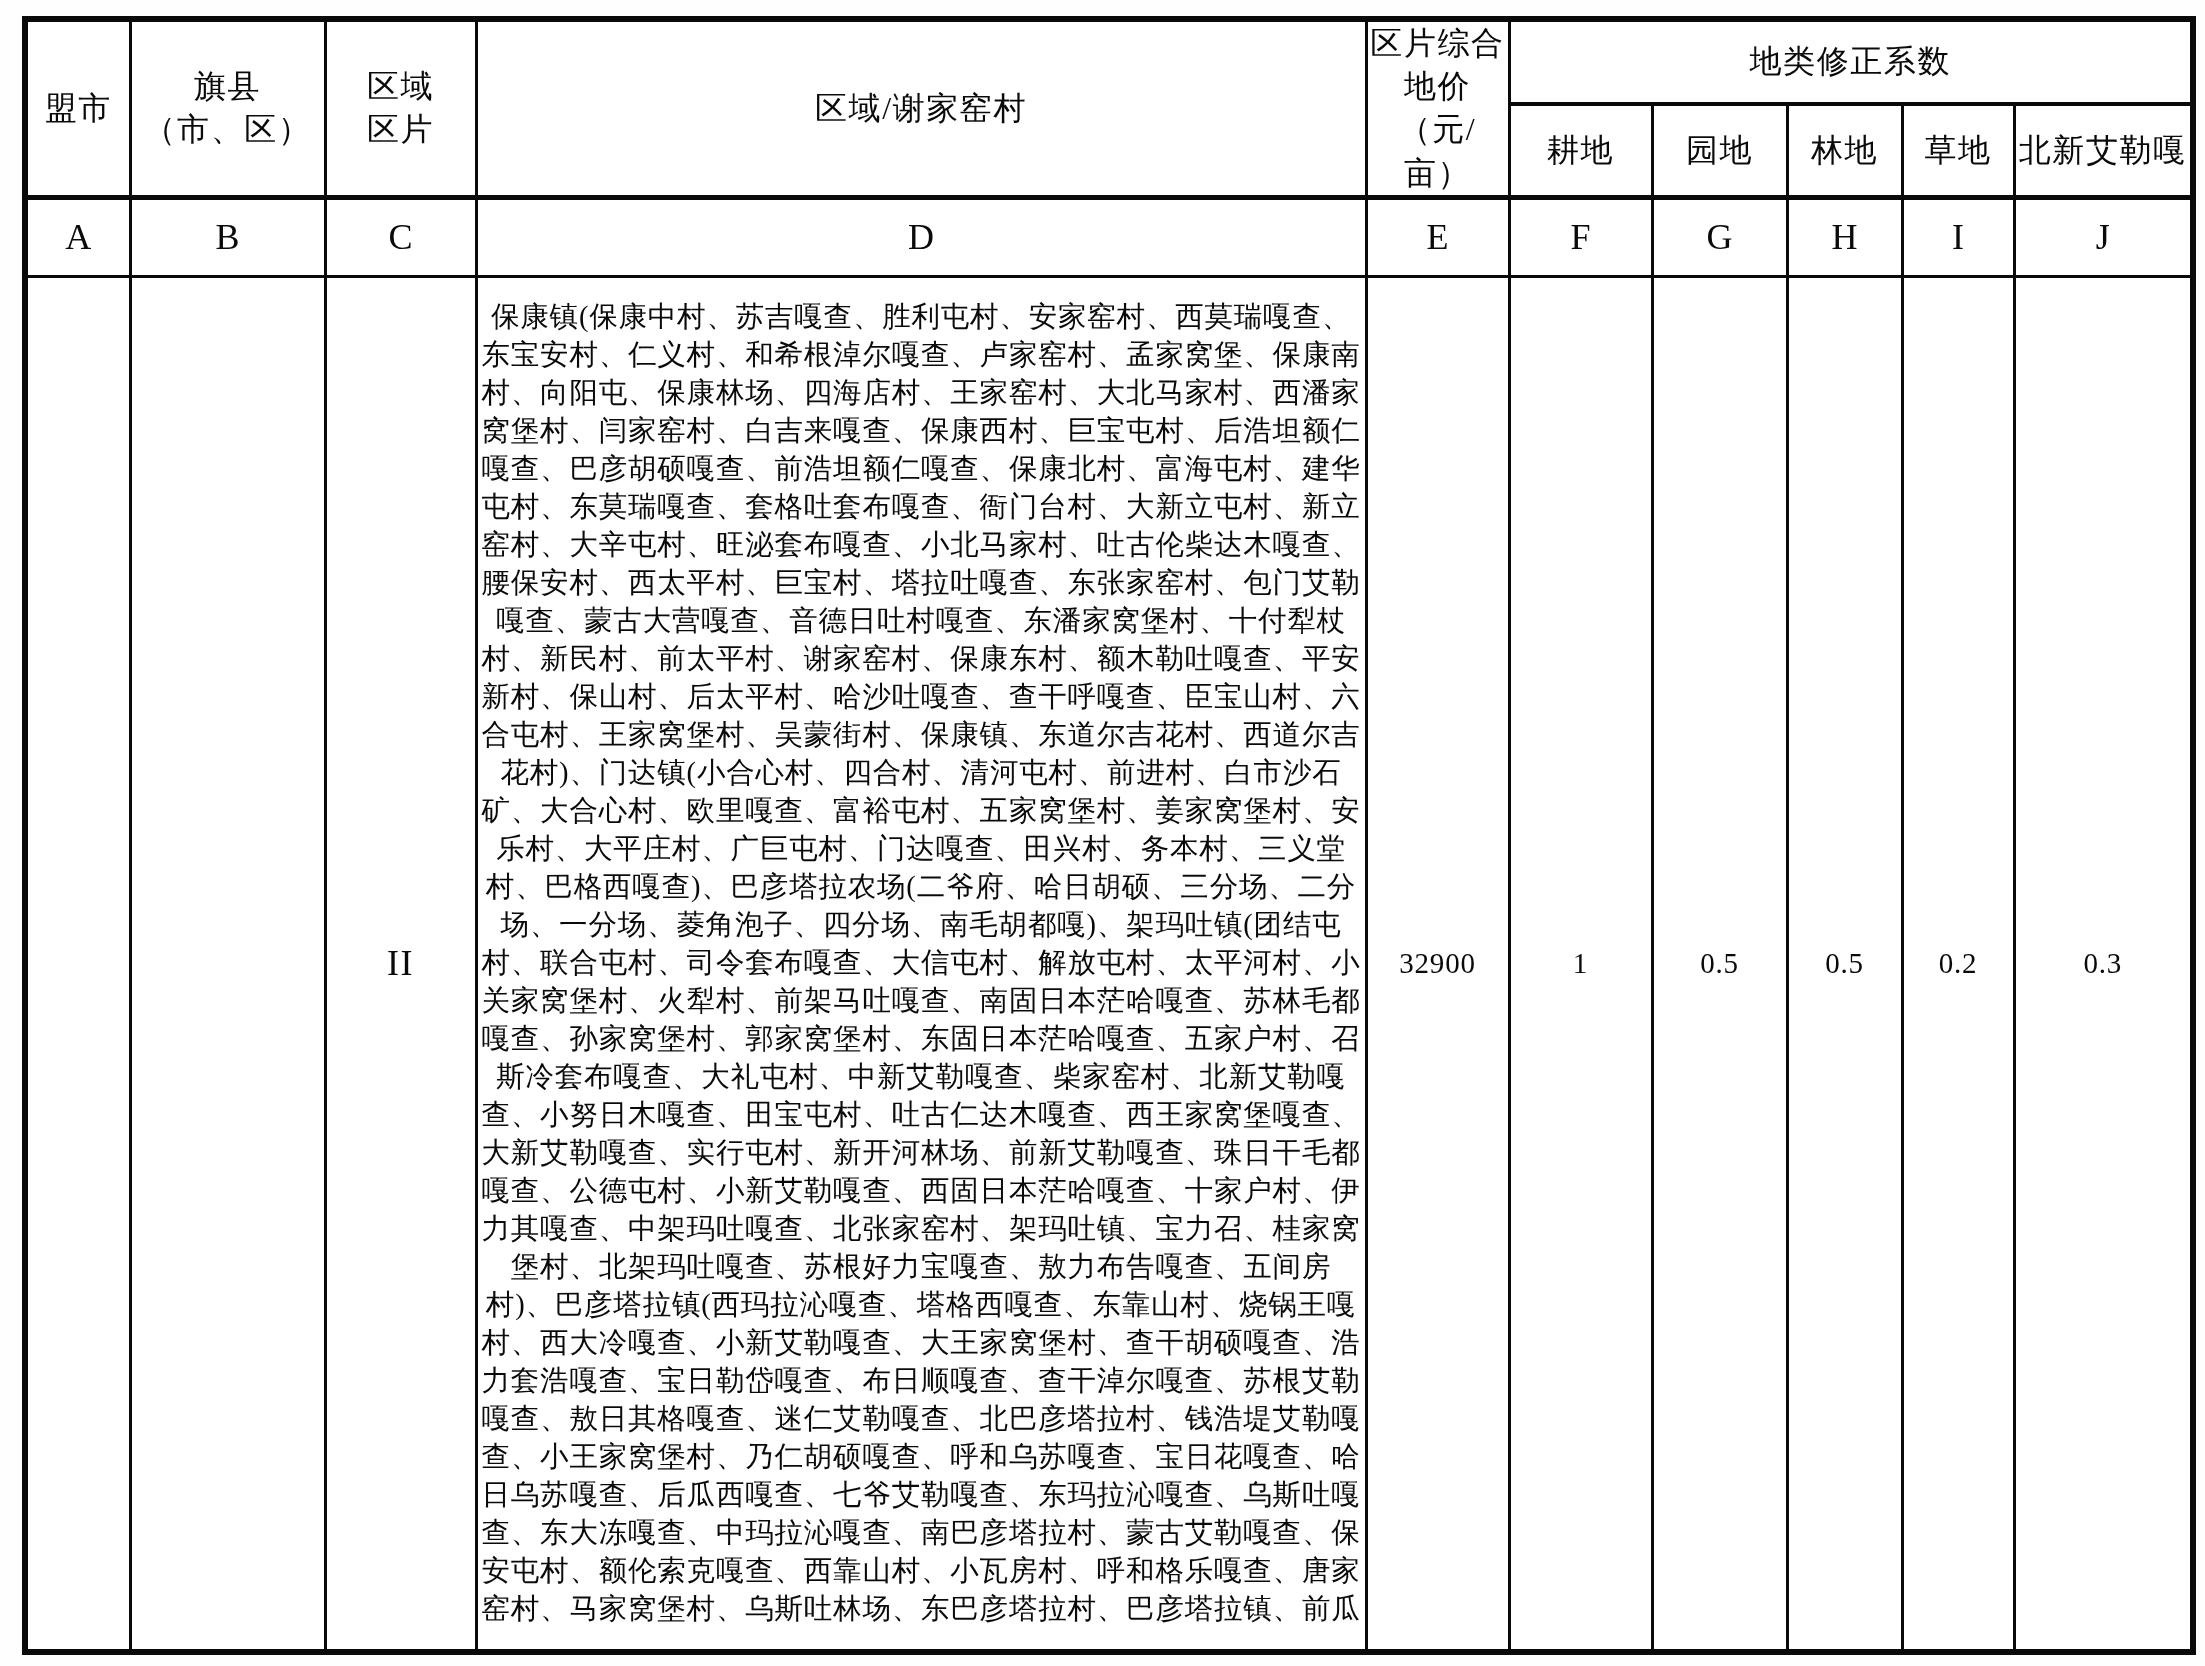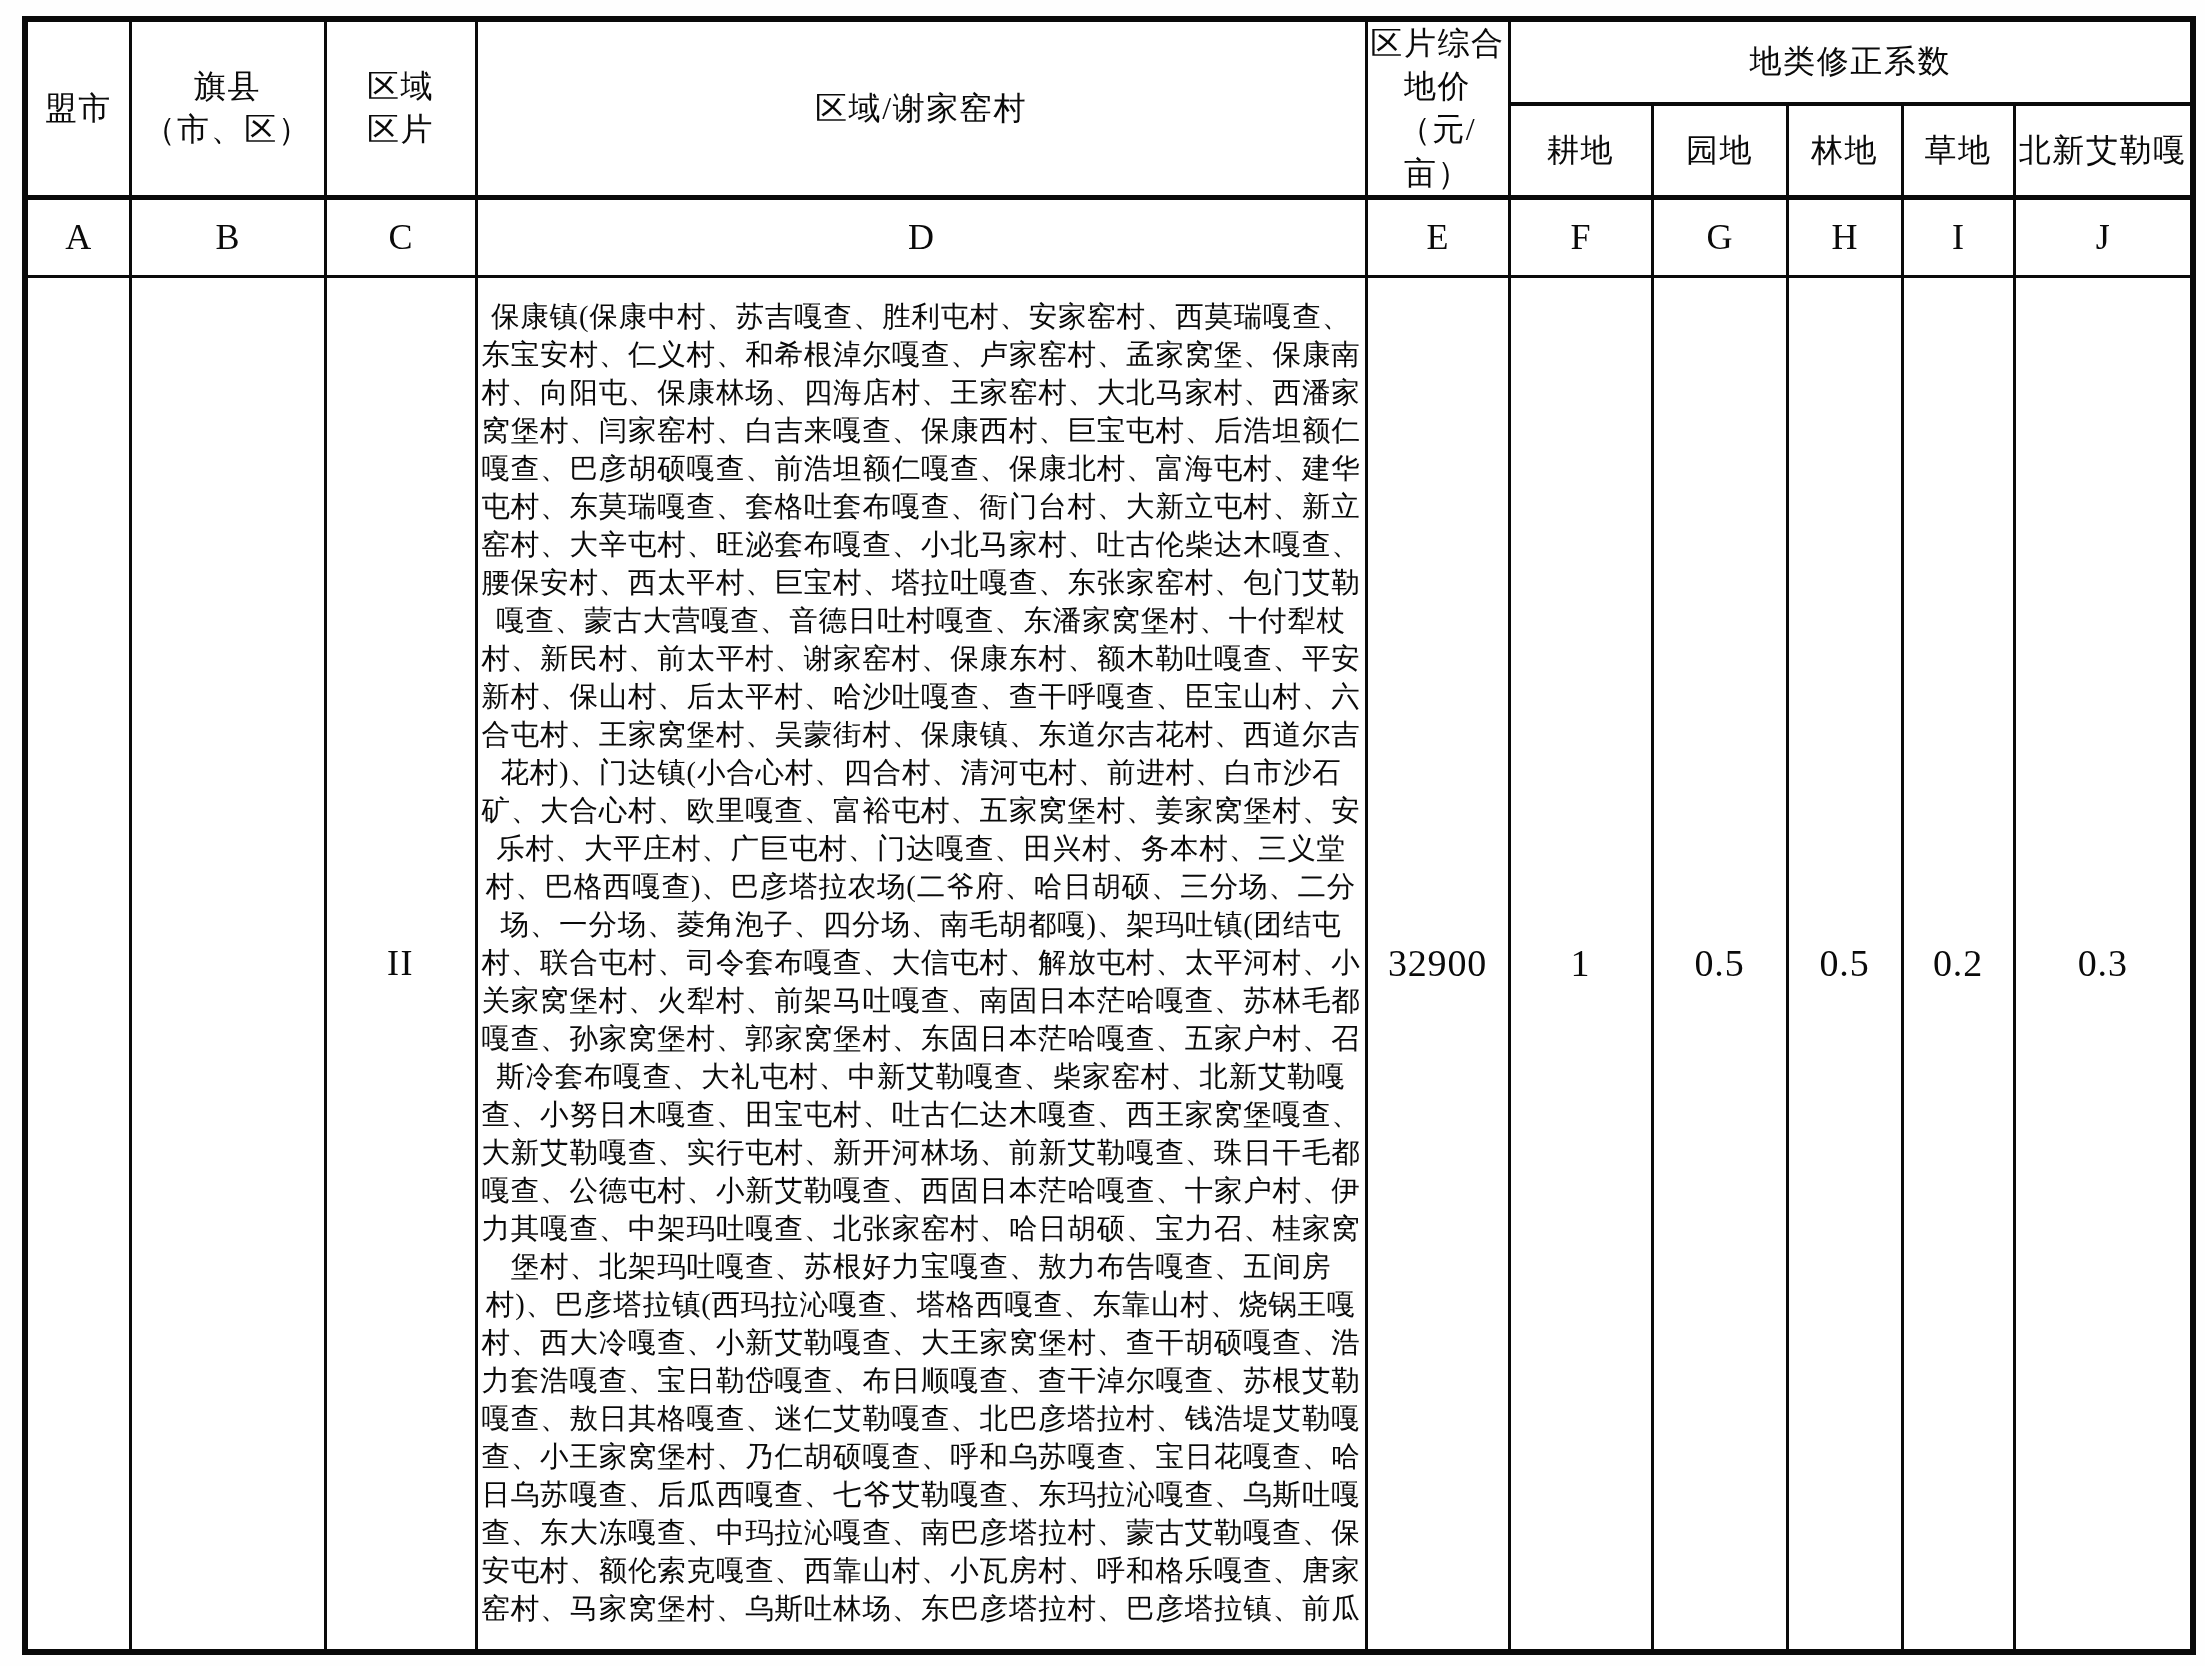--- a/index.html
+++ b/index.html
@@ -51,21 +51,21 @@
     line-height: 1.35;
     font-weight: bold;
     letter-spacing: 1.6px;
   }
   .letters-row td {
     height: 75px;
     font-size: 36px;
     line-height: 1;
   }
   .num-cell {
-    font-size: 38px;
+    font-size: 29px;
     letter-spacing: 0.8px;
   }
   .zone-cell {
     font-size: 36px;
     letter-spacing: 1.6px;
     font-family: Liberation Serif, serif;
   }
   td.desc-cell {
     text-align: left;
     vertical-align: middle;
@@ -170,21 +170,21 @@
             <div class="line">乐村、大平庄村、广巨屯村、门达嘎查、田兴村、务本村、三义堂</div>
             <div class="line">村、巴格西嘎查)、巴彦塔拉农场(二爷府、哈日胡硕、三分场、二分</div>
             <div class="line">场、一分场、菱角泡子、四分场、南毛胡都嘎)、架玛吐镇(团结屯</div>
             <div class="line">村、联合屯村、司令套布嘎查、大信屯村、解放屯村、太平河村、小</div>
             <div class="line">关家窝堡村、火犁村、前架马吐嘎查、南固日本茫哈嘎查、苏林毛都</div>
             <div class="line">嘎查、孙家窝堡村、郭家窝堡村、东固日本茫哈嘎查、五家户村、召</div>
             <div class="line">斯冷套布嘎查、大礼屯村、中新艾勒嘎查、柴家窑村、北新艾勒嘎</div>
             <div class="line">查、小努日木嘎查、田宝屯村、吐古仁达木嘎查、西王家窝堡嘎查、</div>
             <div class="line">大新艾勒嘎查、实行屯村、新开河林场、前新艾勒嘎查、珠日干毛都</div>
             <div class="line">嘎查、公德屯村、小新艾勒嘎查、西固日本茫哈嘎查、十家户村、伊</div>
-            <div class="line">力其嘎查、中架玛吐嘎查、北张家窑村、哈日胡硕、宝力召、桂家窝</div>
+            <div class="line">力其嘎查、中架玛吐嘎查、北张家窑村、架玛吐镇、宝力召、桂家窝</div>
             <div class="line">堡村、北架玛吐嘎查、苏根好力宝嘎查、敖力布告嘎查、五间房</div>
             <div class="line">村)、巴彦塔拉镇(西玛拉沁嘎查、塔格西嘎查、东靠山村、烧锅王嘎</div>
             <div class="line">村、西大冷嘎查、小新艾勒嘎查、大王家窝堡村、查干胡硕嘎查、浩</div>
             <div class="line">力套浩嘎查、宝日勒岱嘎查、布日顺嘎查、查干淖尔嘎查、苏根艾勒</div>
             <div class="line">嘎查、敖日其格嘎查、迷仁艾勒嘎查、北巴彦塔拉村、钱浩堤艾勒嘎</div>
             <div class="line">查、小王家窝堡村、乃仁胡硕嘎查、呼和乌苏嘎查、宝日花嘎查、哈</div>
             <div class="line">日乌苏嘎查、后瓜西嘎查、七爷艾勒嘎查、东玛拉沁嘎查、乌斯吐嘎</div>
             <div class="line">查、东大冻嘎查、中玛拉沁嘎查、南巴彦塔拉村、蒙古艾勒嘎查、保</div>
             <div class="line">安屯村、额伦索克嘎查、西靠山村、小瓦房村、呼和格乐嘎查、唐家</div>
             <div class="line">窑村、马家窝堡村、乌斯吐林场、东巴彦塔拉村、巴彦塔拉镇、前瓜</div>

